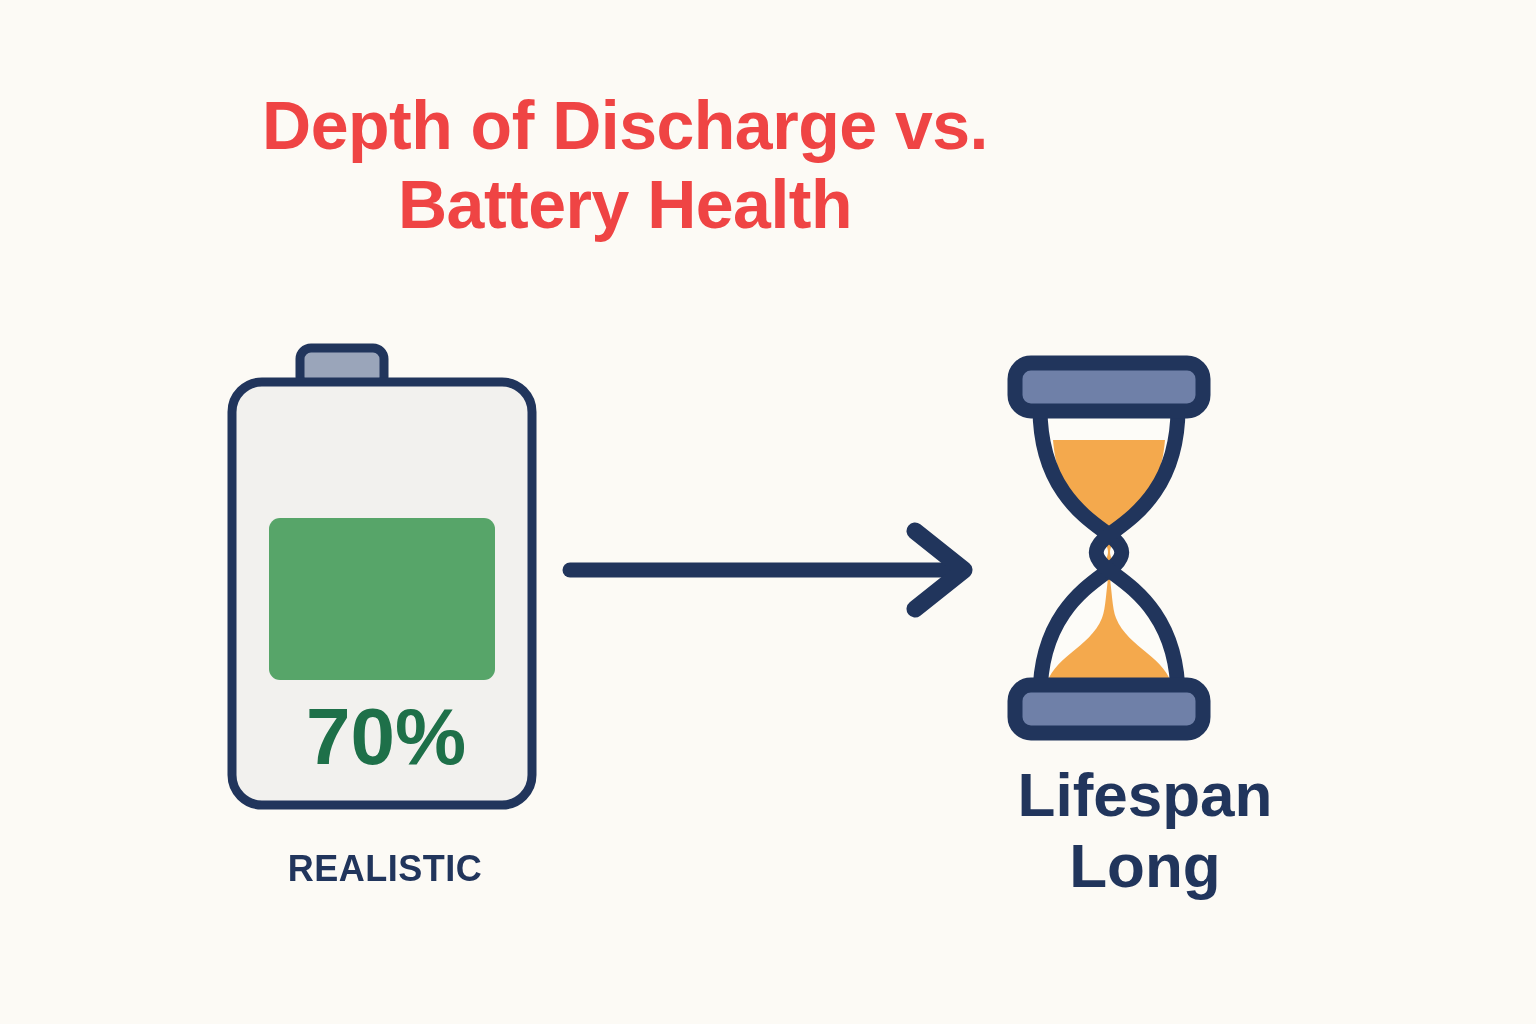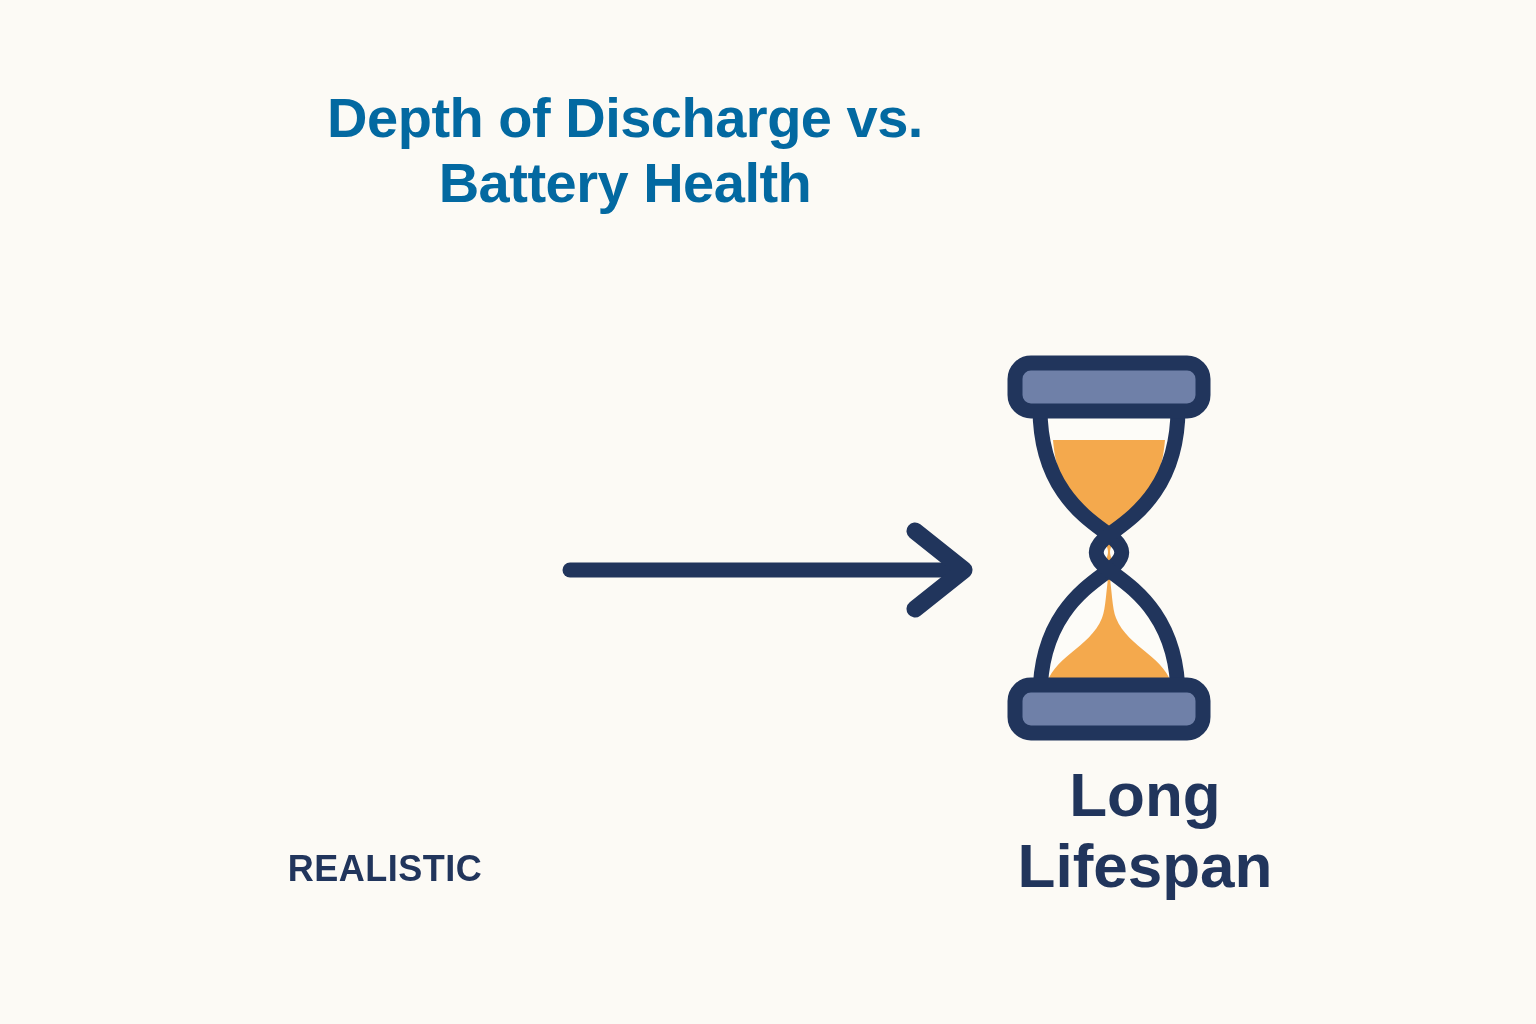--- a/index.html
+++ b/index.html
@@ -24,23 +24,23 @@
   
   .title-block {
     position: absolute;
     left: 160px;
     top: 86px;
     width: 930px;
     text-align: center;
   }
   .title-line {
     display: block;
-    color: #0369a1;
+    color: #ef4444;
     font-weight: bold;
-    font-size: 56px;
+    font-size: 68px;
     line-height: 1.16;
     letter-spacing: -0.5px;
     white-space: nowrap;
   }
 
   
   .panel {
     position: absolute;
   }
   #battery-panel {
@@ -98,20 +98,32 @@
 </head>
 <body>
 
 <div id="infographic">
 
   <div class="title-block">
     <span class="title-line">Depth of Discharge vs.</span>
     <span class="title-line">Battery Health</span>
   </div>
 
+  <div class="panel" id="battery-panel">
+    <svg class="svg-figure" width="390" height="600" viewBox="0 0 390 600">
+
+      <rect x="110" y="8" width="84" height="40" rx="11" ry="11" fill="#9aa5ba" stroke="#21355c" stroke-width="9"></rect>
+
+      <rect x="42" y="42" width="300" height="423" rx="30" ry="30" fill="#f2f1ee" stroke="#21355c" stroke-width="9"></rect>
+
+      <rect x="79" y="178" width="226" height="162" rx="11" ry="11" fill="#57a569"></rect>
+
+      <text x="196" y="424" text-anchor="middle" font-family="Liberation Sans, sans-serif" font-size="80" font-weight="bold" fill="#1e7049">70%</text>
+    </svg>
+  </div>
 
   <div id="arrow-connector">
     <svg class="svg-figure" width="430" height="100" viewBox="0 0 430 100">
       <line x1="10" y1="50" x2="400" y2="50" stroke="#21355c" stroke-width="15" stroke-linecap="round"></line>
       <polyline points="355,11 404,50 355,89" fill="none" stroke="#21355c" stroke-width="17" stroke-linecap="round" stroke-linejoin="round"></polyline>
     </svg>
   </div>
 
   <div class="panel" id="hourglass-panel">
     <svg class="svg-figure" width="370" height="600" viewBox="0 0 370 600">
@@ -160,17 +172,17 @@
 
       <rect x="55" y="23" width="188" height="48" rx="16" ry="16" fill="#6f80a8" stroke="#21355c" stroke-width="15"></rect>
 
       <rect x="55" y="345" width="188" height="48" rx="16" ry="16" fill="#6f80a8" stroke="#21355c" stroke-width="15"></rect>
     </svg>
   </div>
 
   <div class="caption" id="caption-left">REALISTIC</div>
 
   <div class="caption" id="caption-right">
+    <span class="cap-line">Lifespan</span>
     <span class="cap-line">Long</span>
-    <span class="cap-line">Lifespan</span>
   </div>
 
 </div>
 
 </body></html>

